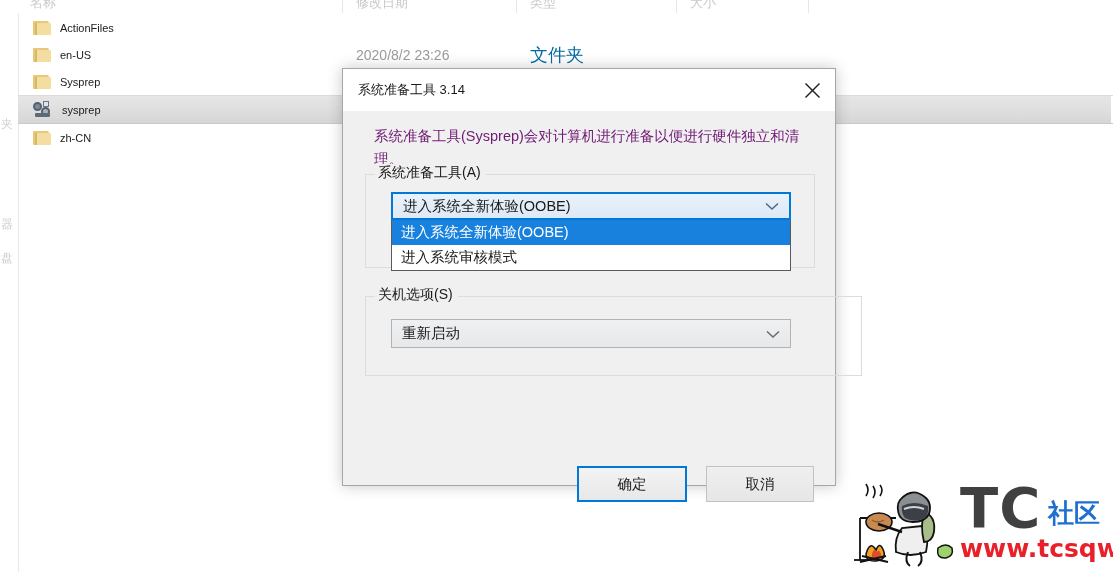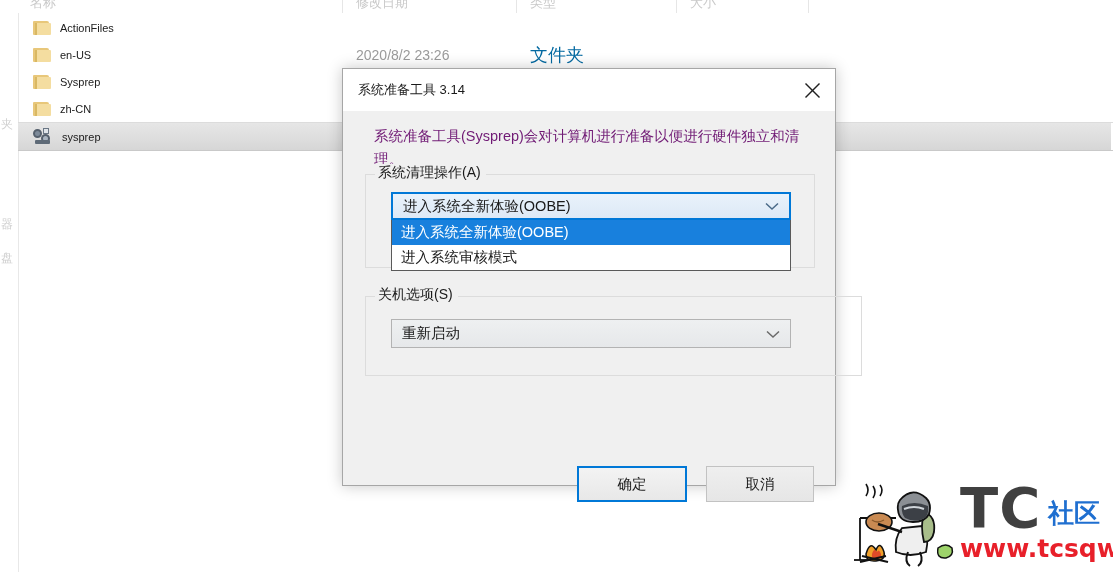--- a/index.html
+++ b/index.html
@@ -448,66 +448,66 @@
         <span class="folder-ico">
             <span class="back"></span>
             <span class="front"></span>
           </span>
         <span>Sysprep</span>
       </div>
       <div class="cell-date">2020/7/18 23:15</div>
       <div class="cell-type">文件夹</div>
     </div>
 
-    <div class="file-row">
-      <div class="cell-name">
-        <span class="folder-ico">
-            <span class="back"></span>
-            <span class="front"></span>
-          </span>
-        <span>zh-CN</span>
-      </div>
-      <div class="cell-date"></div>
-      <div class="cell-type"></div>
-    </div>
-
     <div class="file-row selected">
       <div class="cell-name">
         <span class="app-ico">
           <span class="gear g1"></span>
             <span class="dot"></span>
             <span class="gear g2"></span>
             <span class="bar"></span>
         </span>
         <span>sysprep</span>
       </div>
       <div class="rowsel-end"></div>
     </div>
 
+    <div class="file-row">
+      <div class="cell-name">
+        <span class="folder-ico">
+            <span class="back"></span>
+            <span class="front"></span>
+          </span>
+        <span>zh-CN</span>
+      </div>
+      <div class="cell-date"></div>
+      <div class="cell-type"></div>
+    </div>
+
   </div>
 </div>
 
 <div id="dialog">
 
   <div class="titlebar">
     <div class="title-text">系统准备工具 3.14</div>
     <div class="close-btn">
       <svg width="17" height="17" viewBox="0 0 17 17">
         <line x1="1.5" y1="1.5" x2="15.5" y2="15.5" stroke="#202020" stroke-width="1.4"></line>
         <line x1="15.5" y1="1.5" x2="1.5" y2="15.5" stroke="#202020" stroke-width="1.4"></line>
       </svg>
     </div>
   </div>
 
   <div class="dlg-body">
 
     <div class="desc">系统准备工具(Sysprep)会对计算机进行准备以便进行硬件独立和清理。</div>
 
     <div class="groupbox" id="group-cleanup">
-      <div class="group-legend">系统清理操作(A)</div>
+      <div class="group-legend">系统准备工具(A)</div>
 
       <div class="combo" id="combo-cleanup">
         <span class="combo-text">进入系统全新体验(OOBE)</span>
         <span class="chev">
           <svg width="14" height="9" viewBox="0 0 14 9">
               <polyline points="1,1.5 7,7 13,1.5" fill="none" stroke="#4a6a88" stroke-width="1.5"></polyline>
             </svg>
         </span>
       </div>
 

